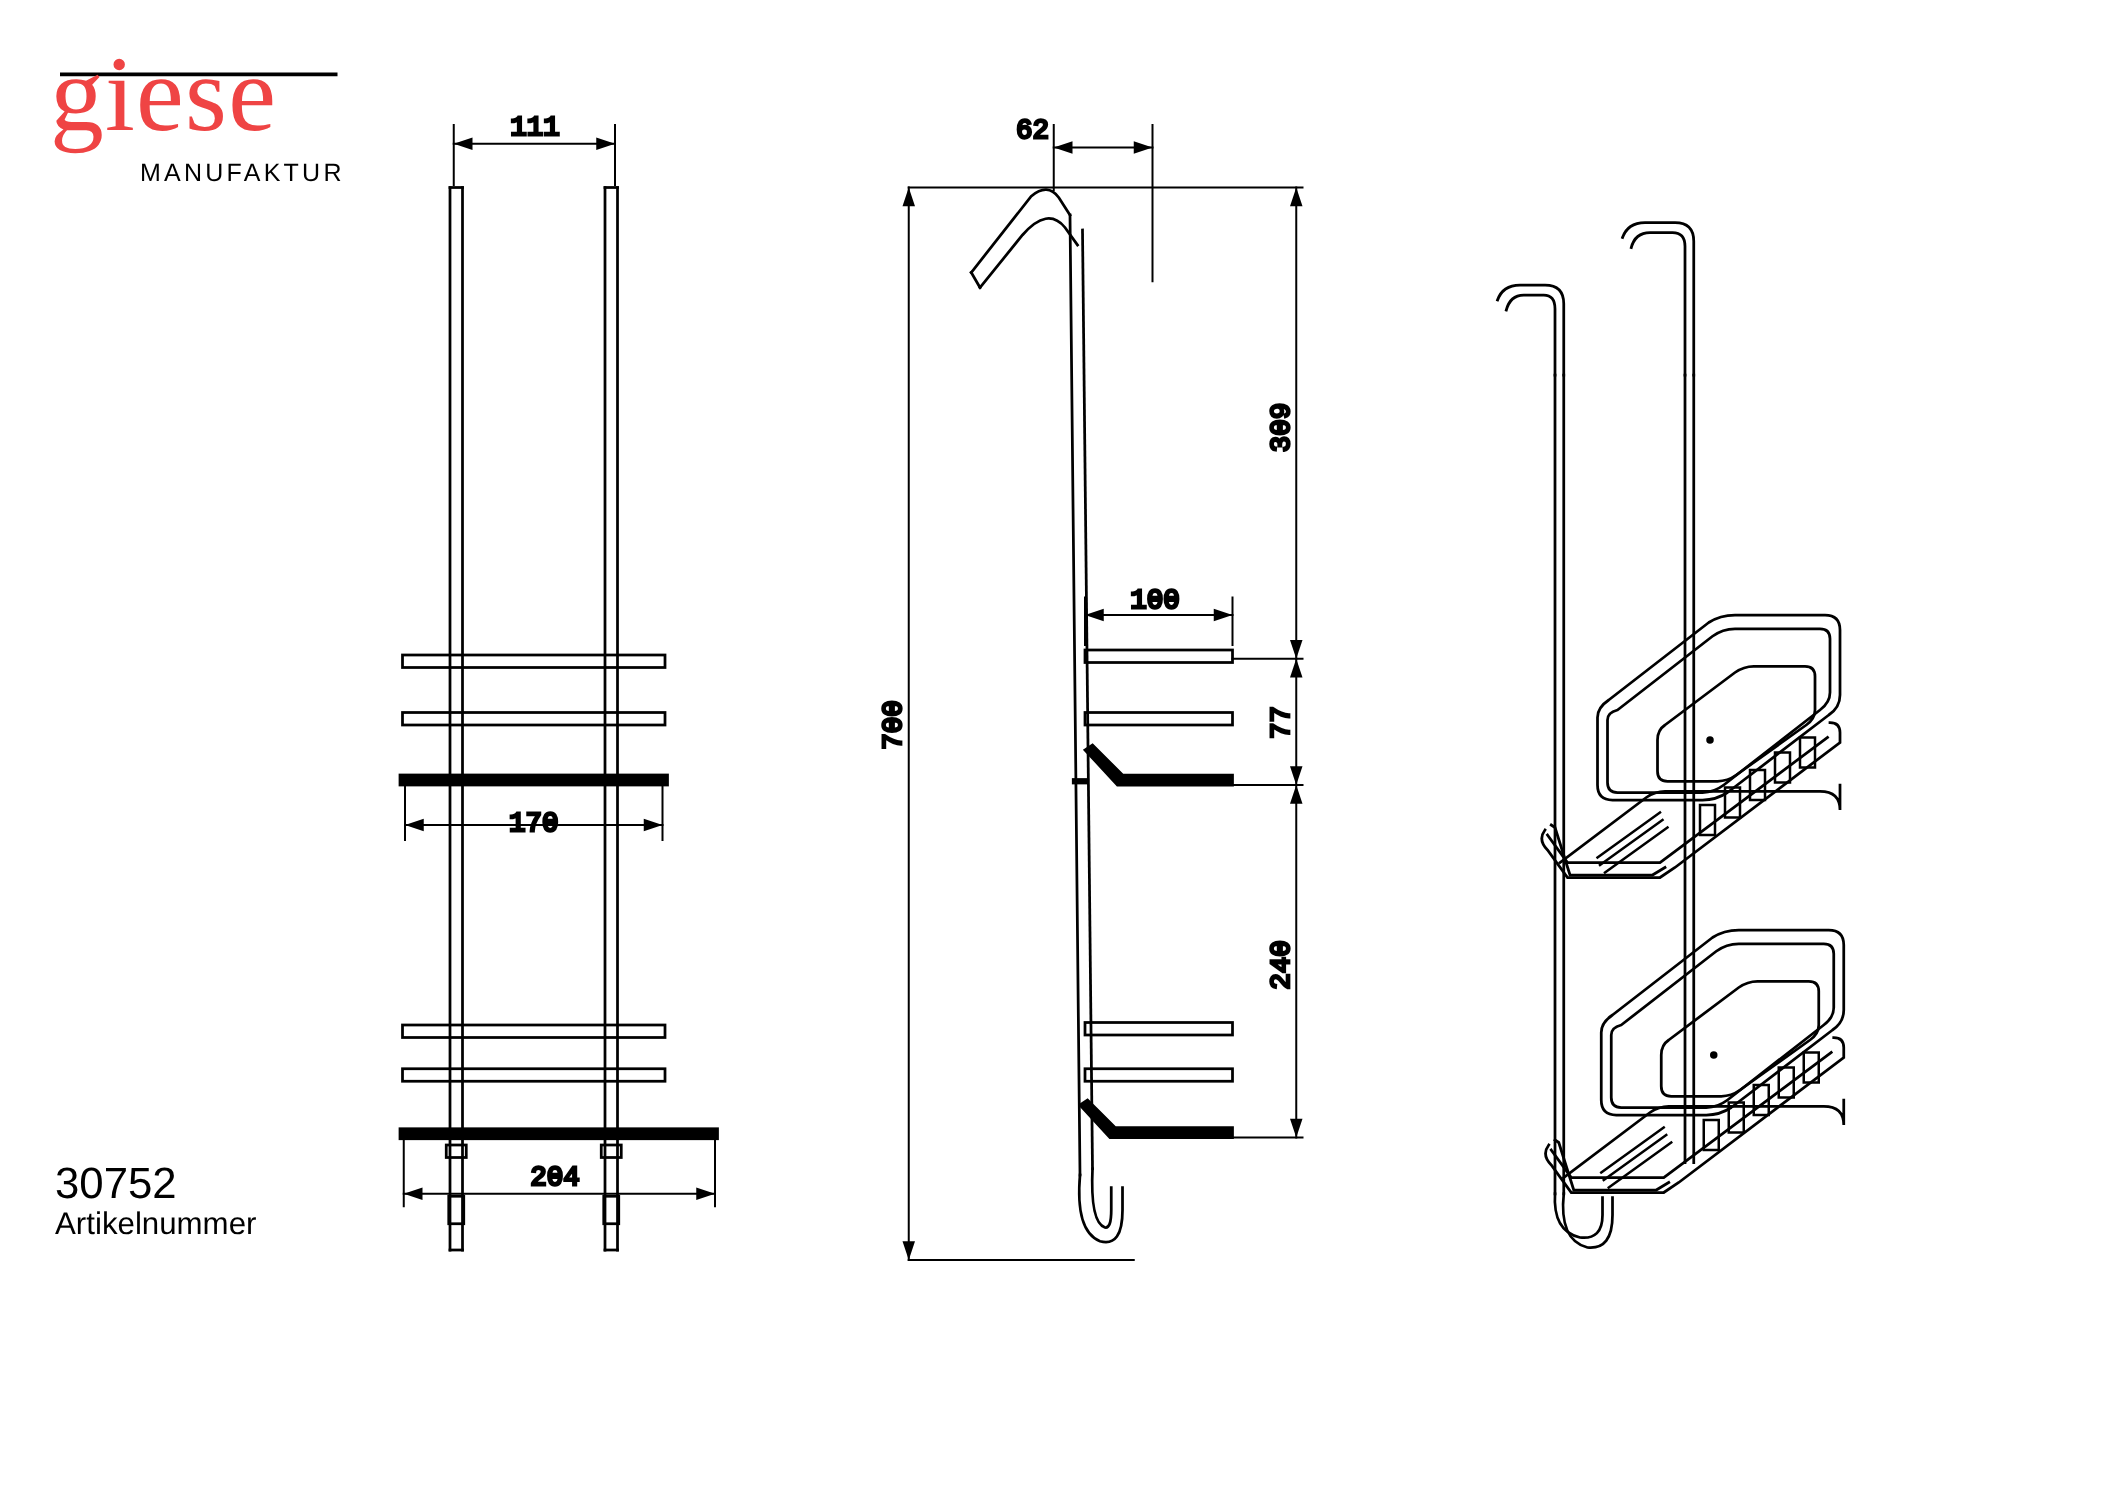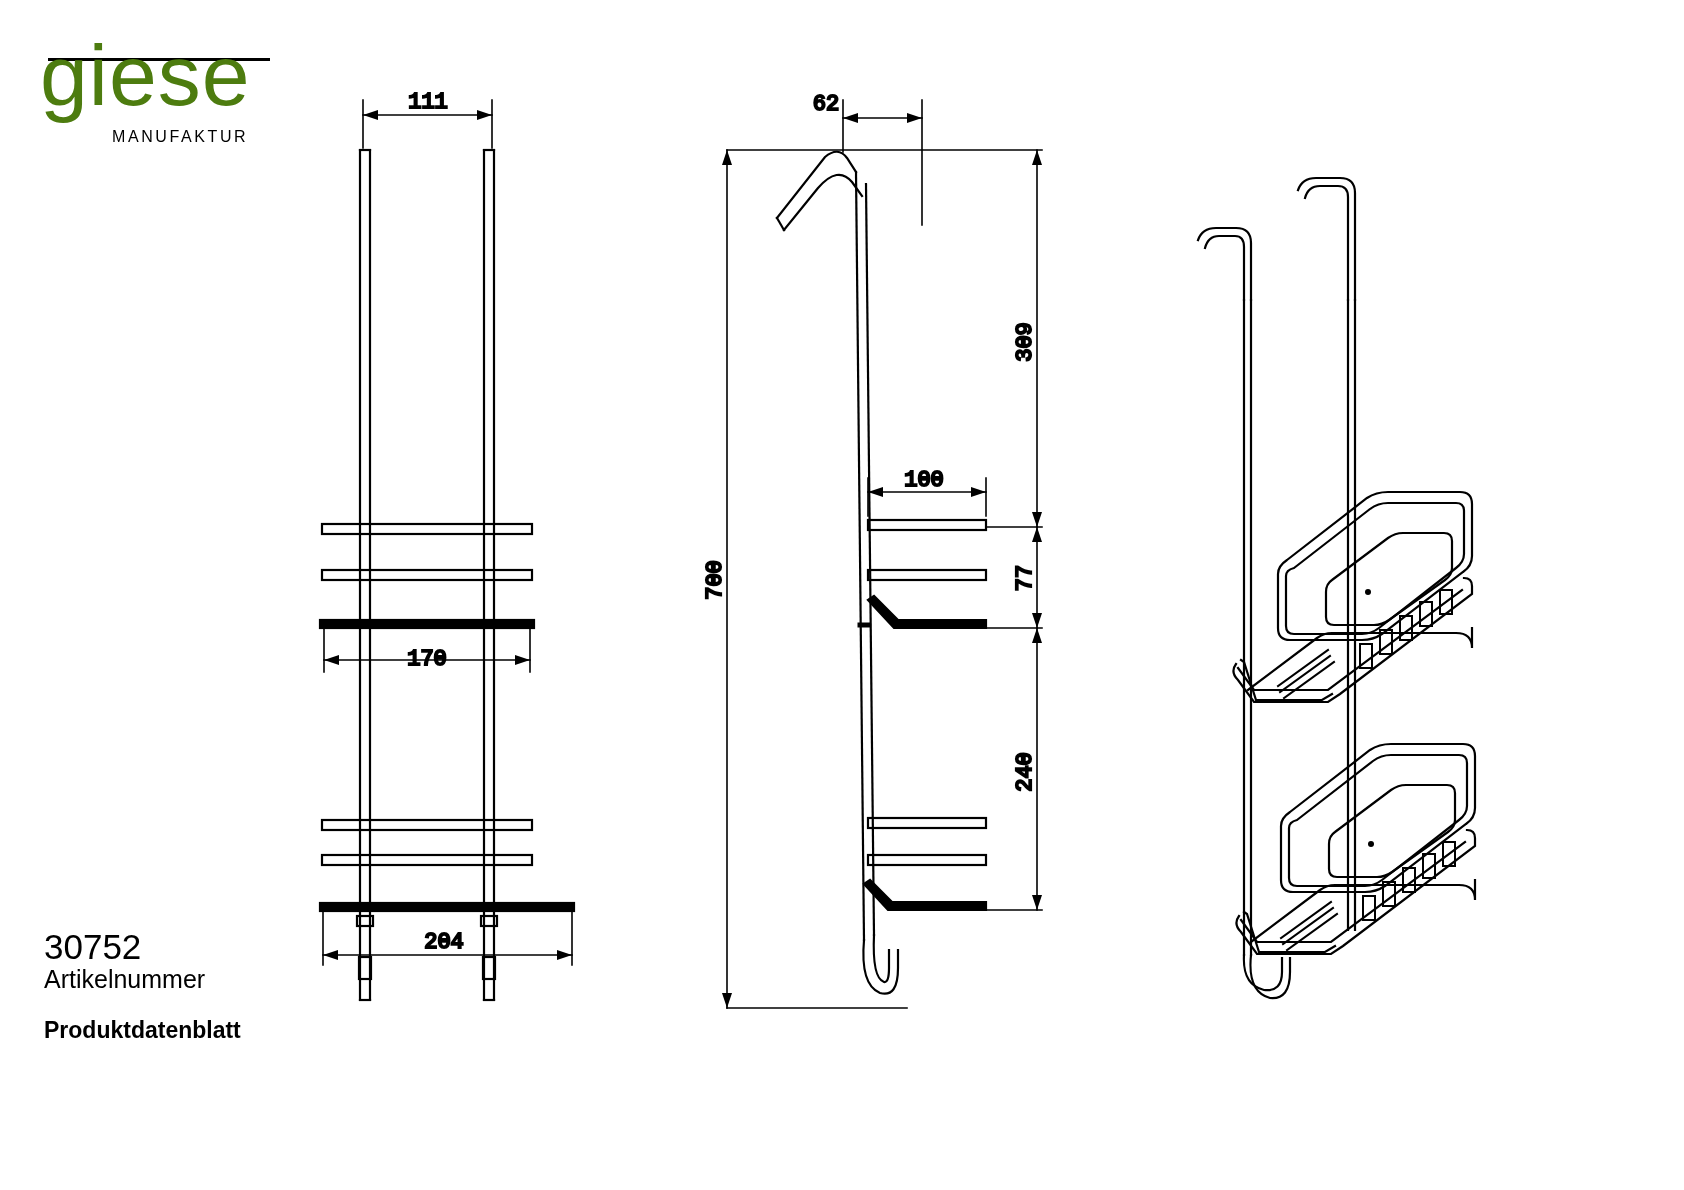--- a/index.html
+++ b/index.html
@@ -2,24 +2,24 @@
 <html><head>
 <meta charset="utf-8">
 <style>
   html,body{margin:0;padding:0;background:#ffffff;}
   body{width:1684px;height:1190px;position:relative;overflow:hidden;
        font-family:"Liberation Sans", sans-serif;color:#000;}
 
   
   #logo{position:absolute;left:40px;top:36px;width:240px;height:110px;}
   #logo .rule{position:absolute;left:8px;top:22px;width:222px;height:3px;background:#000;}
-  #logo .word{position:absolute;left:0px;top:-4px;font-family:Liberation Sans, sans-serif;
-              font-size:86px;line-height:86px;letter-spacing:1px;font-weight:400;color:#4d7c0f;}
+  #logo .word{position:absolute;left:0px;top:-4px;font-family:Liberation Serif, serif;
+              font-size:86px;line-height:86px;letter-spacing:1px;font-weight:400;color:#ef4444;}
   #logo .sub{position:absolute;left:72px;top:92px;font-family:"Liberation Sans", sans-serif;
-             font-size:16px;letter-spacing:2.6px;color:#000;}
+             font-size:20px;letter-spacing:2.6px;color:#000;}
 
   
   #artno{position:absolute;left:44px;top:930px;font-size:25px;line-height:33px;}
   #artno .n{font-size:35px;}
   #footer{position:absolute;left:44px;top:1013px;font-size:23px;line-height:34px;}
   #footer .b{font-weight:bold;}
 
   
   #draw{position:absolute;left:0;top:0;width:1684px;height:1190px;padding-left:32px;}
   #draw svg{display:block;}
@@ -258,14 +258,13 @@
   </g>
 </svg>
 </div>
 
 <div id="artno">
   <div class="n">30752</div>
   <div>Artikelnummer</div>
 </div>
 
 <div id="footer">
-  <div class="b">Produktdatenblatt</div>
 </div>
 
 </body></html>

